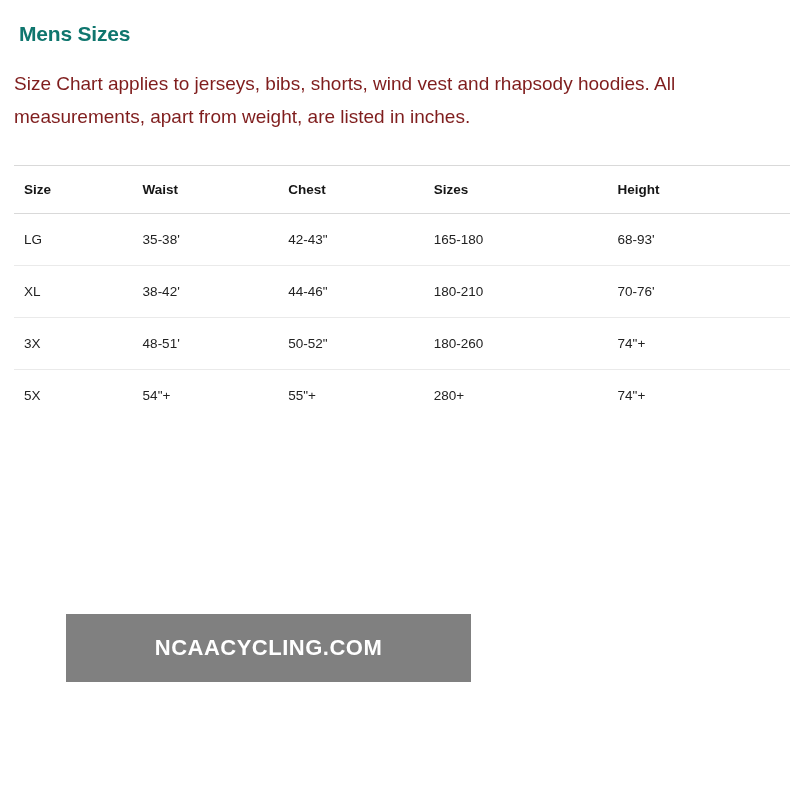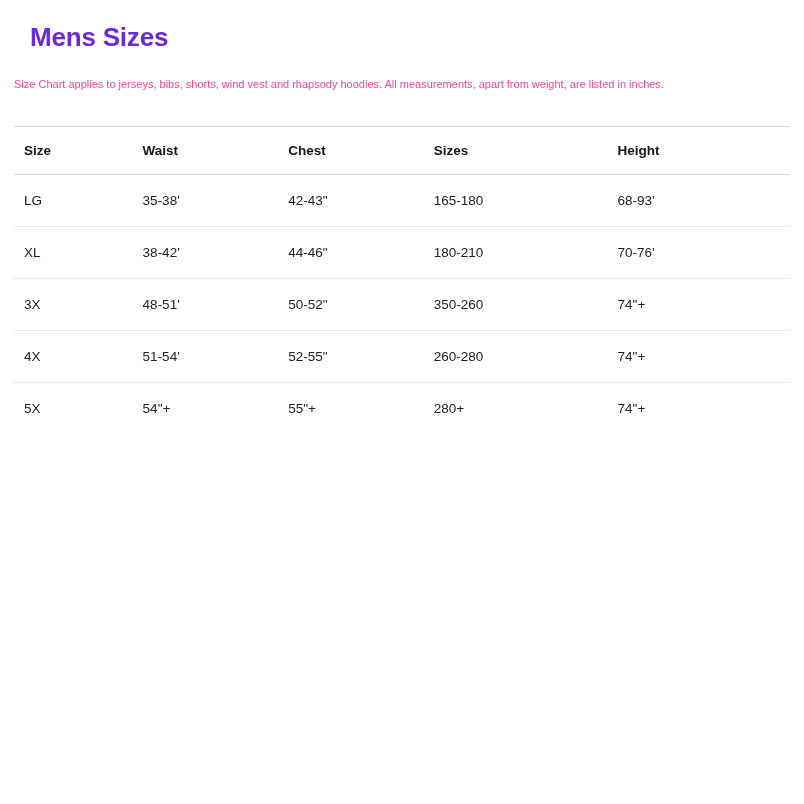--- a/index.html
+++ b/index.html
@@ -16,30 +16,30 @@
     position: relative;
   }
   .page {
     padding: 16px 14px 0 14px;
     box-sizing: border-box;
     width: 804px;
     height: 804px;
     position: relative;
   }
   .page-title {
-    font-size: 26px;
+    font-size: 21px;
     font-weight: bold;
     letter-spacing: -0.2px;
-    margin: 6px 0 0 16px;
-    color: #6d28d9;
+    margin: 6px 0 0 5px;
+    color: #0f766e;
   }
   .intro {
-    font-size: 11px;
+    font-size: 19px;
     line-height: 1.72;
-    color: #ec4899;
+    color: #7f1d1d;
     margin: 22px 0 0 0;
     max-width: 790px;
   }
   table.size-table {
     width: 100%;
     border-collapse: collapse;
     margin-top: 32px;
     table-layout: fixed;
   }
   table.size-table thead th {
@@ -119,34 +119,30 @@
         <td class="col-0">XL</td>
         <td class="col-1">38-42'</td>
         <td class="col-2">44-46"</td>
         <td class="col-3">180-210</td>
         <td class="col-4">70-76'</td>
       </tr>
       <tr>
         <td class="col-0">3X</td>
         <td class="col-1">48-51'</td>
         <td class="col-2">50-52"</td>
-        <td class="col-3">350-260</td>
-        <td class="col-4">74"+</td>
-      </tr>
-      <tr>
-        <td class="col-0">4X</td>
-        <td class="col-1">51-54'</td>
-        <td class="col-2">52-55"</td>
-        <td class="col-3">260-280</td>
+        <td class="col-3">180-260</td>
         <td class="col-4">74"+</td>
       </tr>
       <tr>
         <td class="col-0">5X</td>
         <td class="col-1">54"+</td>
         <td class="col-2">55"+</td>
         <td class="col-3">280+</td>
         <td class="col-4">74"+</td>
       </tr>
     </tbody>
   </table>
 
+  <div class="watermark">
+    <span class="watermark-text">NCAACYCLING.COM</span>
+  </div>
 
 </div>
 
 </body></html>

